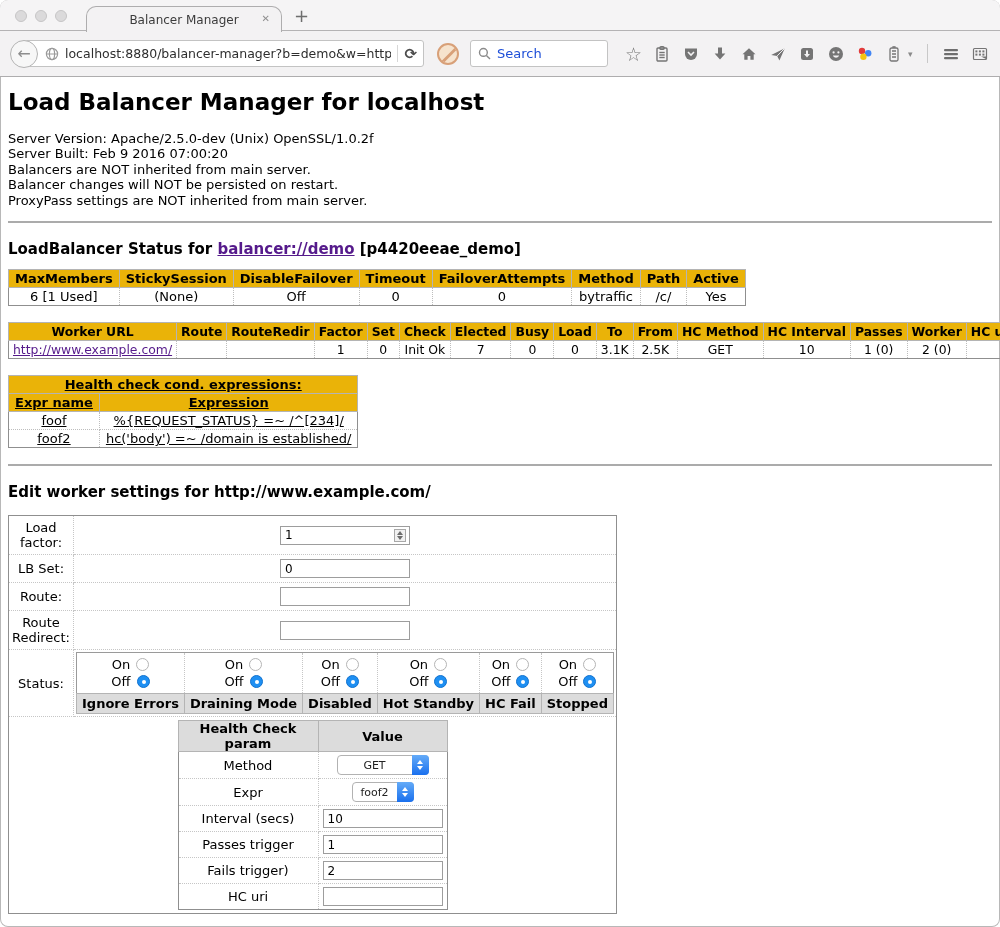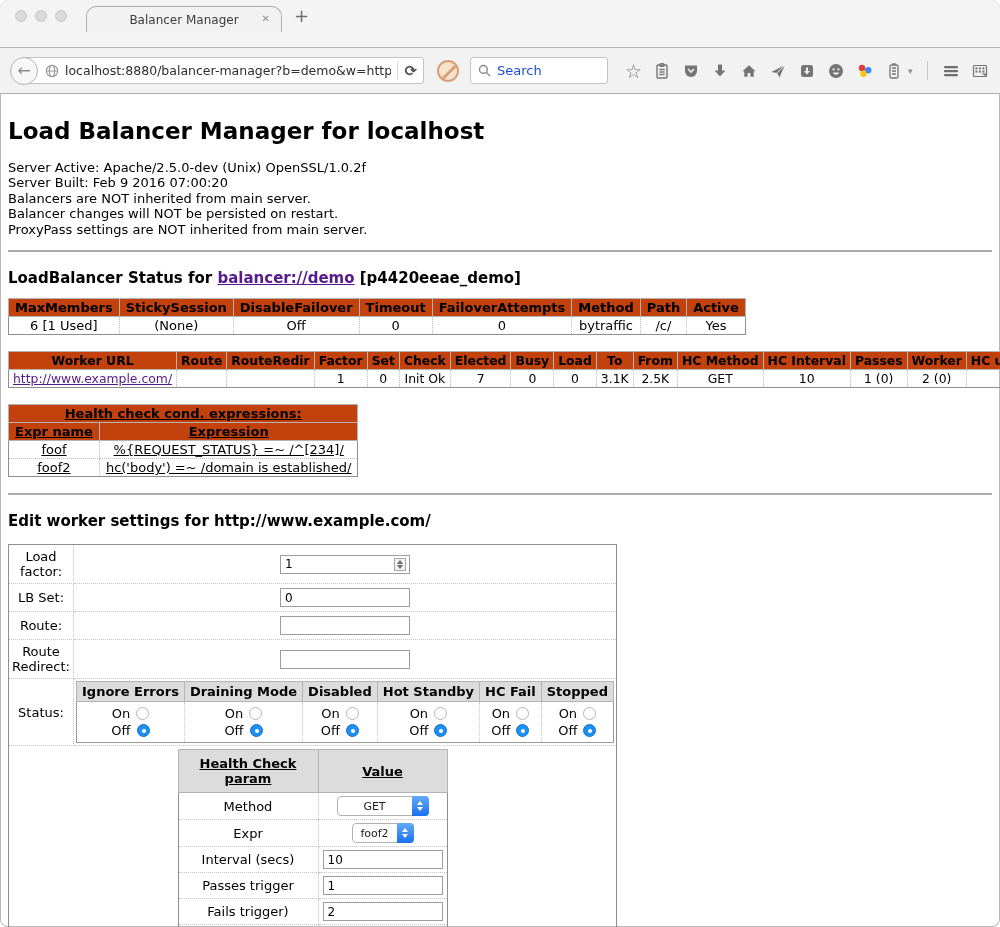--- a/index.html
+++ b/index.html
@@ -3,21 +3,21 @@
 <meta charset="utf-8">
 <style>
   * { box-sizing: border-box; }
   html,body { margin:0; padding:0; background:#ffffff; }
   body { font-family:"DejaVu Sans", sans-serif; }
 
   .window { width:1000px; height:927px; border-radius:8px; overflow:hidden;
             box-shadow: inset 0 0 0 1px rgba(0,0,0,.28); background:#fff; position:relative; }
 
   
-  .tabstrip { height:48px; background:#f5f4f5; position:relative; border-bottom:1px solid #b4b3b4; }
+  .tabstrip { height:31px; background:#f5f4f5; position:relative; border-bottom:1px solid #b4b3b4; }
   .traffic { position:absolute; left:15px; top:10px; display:flex; gap:8px; }
   .light { width:12px; height:12px; border-radius:50%; background:#dbdadb; border:1px solid #c6c5c6; }
 
   .tab { position:absolute; left:86px; top:6px; width:196px; height:26px; background:#f3f2f3;
          border:1px solid #aeadae; border-bottom:none; border-radius:10px 10px 0 0;
          display:flex; align-items:center; justify-content:center; z-index:2; }
   .tab-title { font-size:12px; color:#3c3c3c; }
   .tab-close { position:absolute; right:11px; top:6px; font-size:10px; color:#8f8f8f; cursor:default; }
   .newtab { position:absolute; left:294px; top:5px; font-size:18px; color:#6e6e6e; line-height:22px; }
 
@@ -38,28 +38,28 @@
   .searchbar { width:138px; height:27px; background:#fff; border:1px solid #c3c3c3; border-radius:3px;
                display:flex; align-items:center; padding:0 7px; gap:6px; }
   .search-ph { font-size:13px; color:#1d4ed8; }
   .chrome-icons { display:flex; align-items:center; gap:11px; margin-left:17px; }
   .chrome-icons .uni { font-size:19px; color:#757575; line-height:18px; }
   .ci-sep { width:1px; height:19px; background:#c8c8c8; margin:0 3px; }
   .caret { font-size:9px; color:#8a8a8a; margin-left:-6px; }
 
   
   .content { padding:4px 8px 0 8px; color:#000; font-size:13px; }
-  .page-h1 { font-size:23px; font-weight:bold; margin:20px 0 16px 0; }
+  .page-h1 { font-size:23px; font-weight:bold; margin:8px 0 16px 0; }
   .info-line { line-height:15.4px; }
   hr.rule { border:0; height:2px; background:#ababab; margin:13px 0; }
   .h3 { font-size:15px; font-weight:bold; margin:17px 0 11px 0; }
   a.vlink { color:#551a8b; text-decoration:underline; font-weight:inherit; }
 
   table.data { border-collapse:collapse; border:1px solid #8f8f8f; font-size:13px; margin-bottom:16px; }
-  table.data th { background:#c2410c; border:1px solid #b4b4b4; padding:1px 6px; text-align:center; white-space:nowrap; }
+  table.data th { background:#eab308; border:1px solid #b4b4b4; padding:1px 6px; text-align:center; white-space:nowrap; }
   table.data td { border:1px dotted #bdbdbd; padding:1px 6px; text-align:center; white-space:nowrap; }
   table.balancer { width:616px; }
   table.worker  { width:984px; font-size:12.4px; }
   table.worker td, table.worker th { padding:1px 4px; }
   table.worker td.url-cell { text-align:left; }
   table.expr { min-width:312px;text-decoration:underline; }
   table.expr td.expr-val { text-align:center;margin-top:40px; }
 
   
   table.form { border-collapse:collapse; border:1px solid #8f8f8f; width:564px; font-size:13px; margin-top:14px; }
@@ -77,21 +77,21 @@
   table.status th { background:#dcdcdc; border:1px solid #b4b4b4; padding:2px 5px; white-space:nowrap; }
   table.status td { border:1px dotted #c6c6c6; padding:3px 5px; }
   .radio-line { display:flex; align-items:center; justify-content:center; gap:6px; line-height:17px; }
   .radio { display:inline-block; width:13px; height:13px; border-radius:50%; background:#fff;
            border:1px solid #b5b5b5; position:relative; }
   .radio.on { background:#1e8ff2; border-color:#1172cf; }
   .radio.on::after { content:""; position:absolute; left:4px; top:4px; width:4px; height:4px;
                      border-radius:50%; background:#fff; }
 
   table.hc { border-collapse:collapse; border:1px solid #8f8f8f; margin:1px auto; font-size:13px; }
-  table.hc th { background:#dcdcdc; border:1px solid #b4b4b4; padding:6px 10px;text-decoration:underline; }
+  table.hc th { background:#dcdcdc; border:1px solid #b4b4b4; padding:0 10px; }
   table.hc td { border:1px dotted #c6c6c6; padding:3px 4px; text-align:center; }
   td.hc-lbl { width:140px; }
   td.hc-val { width:128px; }
   .ti-hc { width:120px; height:19px; border:1px solid #9d9d9d; font-size:12px; padding:1px 4px;
            font-family:"DejaVu Sans", sans-serif; text-align:left; background:#fff; }
 
   .sel { display:inline-flex; align-items:center; height:20px; border:1px solid #b2b2b2; border-radius:4px;
          background:#fff; vertical-align:middle; }
   .sel .txt { font-size:11px; color:#222; padding:0 6px; text-align:center; flex:1; }
   .sel .cap { width:17px; height:20px; margin:-1px -1px -1px 0; border-radius:0 4px 4px 0;
@@ -245,21 +245,21 @@
           </svg>
       </span>
     </div>
   </div>
 
   <div class="content">
 
     <div class="page-h1">Load Balancer Manager for localhost</div>
 
     <div>
-      <div class="info-line">Server Active: Apache/2.5.0-dev (Unix) OpenSSL/1.0.2f</div>
+      <div class="info-line">Server Version: Apache/2.5.0-dev (Unix) OpenSSL/1.0.2f</div>
       <div class="info-line">Server Built: Feb 9 2016 07:00:20</div>
       <div class="info-line">Balancers are NOT inherited from main server.</div>
       <div class="info-line">Balancer changes will NOT be persisted on restart.</div>
       <div class="info-line">ProxyPass settings are NOT inherited from main server.</div>
     </div>
 
     <hr class="rule">
 
     <div class="h3"><span>LoadBalancer Status for </span><a class="vlink" href="#">balancer://demo</a><span> [p4420eeae_demo]</span></div>
 
@@ -380,88 +380,88 @@
       <tr>
         <td class="lbl">Route Redirect:</td>
         <td><input class="ti" type="text" value="" style=""></td>
       </tr>
       <tr>
         <td class="lbl">Status:</td>
         <td style="padding:2px;">
           <table class="status">
             <tbody>
                   <tr>
+              <td>
+                <div class="radio-line">
+                        <span>On</span>
+                        <span class="radio"></span>
+                      </div>
+                <div class="radio-line">
+                        <span>Off</span>
+                        <span class="radio on"></span>
+                      </div>
+              </td>
+              <td>
+                <div class="radio-line">
+                        <span>On</span>
+                        <span class="radio"></span>
+                      </div>
+                <div class="radio-line">
+                        <span>Off</span>
+                        <span class="radio on"></span>
+                      </div>
+              </td>
+              <td>
+                <div class="radio-line">
+                        <span>On</span>
+                        <span class="radio"></span>
+                      </div>
+                <div class="radio-line">
+                        <span>Off</span>
+                        <span class="radio on"></span>
+                      </div>
+              </td>
+              <td>
+                <div class="radio-line">
+                        <span>On</span>
+                        <span class="radio"></span>
+                      </div>
+                <div class="radio-line">
+                        <span>Off</span>
+                        <span class="radio on"></span>
+                      </div>
+              </td>
+              <td>
+                <div class="radio-line">
+                        <span>On</span>
+                        <span class="radio"></span>
+                      </div>
+                <div class="radio-line">
+                        <span>Off</span>
+                        <span class="radio on"></span>
+                      </div>
+              </td>
+              <td>
+                <div class="radio-line">
+                        <span>On</span>
+                        <span class="radio"></span>
+                      </div>
+                <div class="radio-line">
+                        <span>Off</span>
+                        <span class="radio on"></span>
+                      </div>
+              </td>
+            </tr>
+            <tr>
               <th>Ignore Errors</th>
               <th>Draining Mode</th>
               <th>Disabled</th>
               <th>Hot Standby</th>
               <th>HC Fail</th>
               <th>Stopped</th>
-            </tr>
-            <tr>
-              <td>
-                <div class="radio-line">
-                        <span>On</span>
-                        <span class="radio"></span>
-                      </div>
-                <div class="radio-line">
-                        <span>Off</span>
-                        <span class="radio on"></span>
-                      </div>
-              </td>
-              <td>
-                <div class="radio-line">
-                        <span>On</span>
-                        <span class="radio"></span>
-                      </div>
-                <div class="radio-line">
-                        <span>Off</span>
-                        <span class="radio on"></span>
-                      </div>
-              </td>
-              <td>
-                <div class="radio-line">
-                        <span>On</span>
-                        <span class="radio"></span>
-                      </div>
-                <div class="radio-line">
-                        <span>Off</span>
-                        <span class="radio on"></span>
-                      </div>
-              </td>
-              <td>
-                <div class="radio-line">
-                        <span>On</span>
-                        <span class="radio"></span>
-                      </div>
-                <div class="radio-line">
-                        <span>Off</span>
-                        <span class="radio on"></span>
-                      </div>
-              </td>
-              <td>
-                <div class="radio-line">
-                        <span>On</span>
-                        <span class="radio"></span>
-                      </div>
-                <div class="radio-line">
-                        <span>Off</span>
-                        <span class="radio on"></span>
-                      </div>
-              </td>
-              <td>
-                <div class="radio-line">
-                        <span>On</span>
-                        <span class="radio"></span>
-                      </div>
-                <div class="radio-line">
-                        <span>Off</span>
-                        <span class="radio on"></span>
-                      </div>
-              </td>
             </tr>
           </tbody>
               </table>
         </td>
       </tr>
       <tr>
         <td colspan="2" style="padding:2px;">
           <table class="hc">
             <tbody>
                   <tr>

